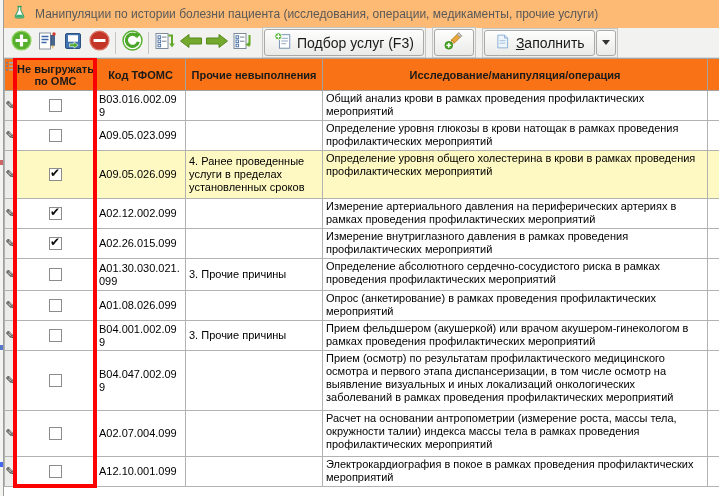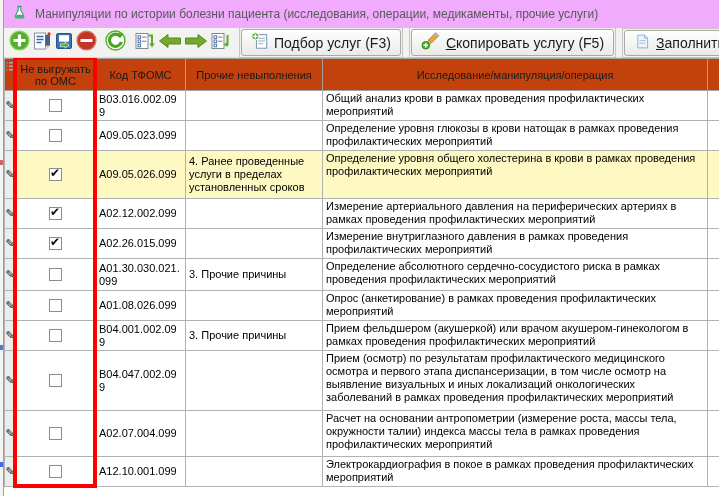--- a/index.html
+++ b/index.html
@@ -7,37 +7,37 @@
   body { font-family:"Liberation Sans", sans-serif; background:#e8e8e8; }
   .window { position:relative; width:719px; height:496px; background:#f0f0ef; overflow:hidden; }
 
   
   .bg-edge { position:absolute; left:0; top:0; width:4px; height:496px; background:#f4f4f2; border-right:1px solid #9e9e9e; z-index:6; }
   .bg-tick { position:absolute; left:0; width:3px; height:5px; }
 
   .main { position:absolute; left:4px; top:0; width:715px; height:496px; }
 
   
-  .titlebar { height:28px; display:flex; align-items:center; gap:8px; padding-left:8px; background:#f0abfc; }
+  .titlebar { height:28px; display:flex; align-items:center; gap:8px; padding-left:8px; background:#fdba74; }
   .titlebar .title { font-size:12px; color:#595959; }
 
   
   .toolbar { height:30px; display:flex; align-items:center; padding:0 2px 0 4px; background:#f2f2f0; border-bottom:1px solid #d9d9d7; }
   .ibtn { width:26px; height:26px; display:flex; align-items:center; justify-content:center; border:1px solid transparent; border-radius:2px; background:transparent; cursor:default; }
   .sep { width:1px; height:22px; background:#c7c7c5; margin:0 3px; }
   .btn-group { display:flex; align-items:stretch; border:1px solid #c6c6c4; background:#f0f0ee; padding:1px; margin-left:6px; }
   .tbtn { display:flex; align-items:center; gap:5px; border:1px solid #a9a9a7; border-radius:3px; background:linear-gradient(#fefefe,#eaeae8); padding:2px 9px; font-size:14px; color:#1a1a1a; cursor:default; white-space:nowrap; }
   .tbtn u { text-decoration:underline; }
   .drop-btn { margin-left:1px; padding:2px 5px; }
   .caret { width:0; height:0; border-left:4px solid transparent; border-right:4px solid transparent; border-top:5px solid #333; }
 
   
   .grid-area { position:relative; width:715px; height:438px; background:#fff; overflow:hidden; }
   table { border-collapse:collapse; table-layout:fixed; width:715px; }
-  th { background:#c2410c; border:1px solid #a3a3a1; font-weight:normal; font-size:11px; color:#1a1a1a; padding:2px 1px; height:32px; }
+  th { background:#f97316; border:1px solid #a3a3a1; font-weight:bold; font-size:11px; color:#1a1a1a; padding:2px 1px; height:32px; }
   td { border:1px solid #b2b2b0; font-size:11px; line-height:13px; color:#000; padding:1px 3px; vertical-align:middle; background:#fff; overflow:hidden; }
   td.ind { background:#ececea; padding:0; text-align:center; }
   th.ind { padding:0; vertical-align:top; }
   td.chk { text-align:center; }
   td.code { word-break:break-all; }
   td.name { vertical-align:top; }
   td.extra { padding:0; }
   tr.current td { background:#fef9c3; }
   tr.current td.ind { background:#ececea; }
 
@@ -190,21 +190,20 @@
               <g transform="rotate(45 12 8)">
                 <rect x="10" y="0" width="4.6" height="11" fill="#e9a83c" stroke="#b97f22"></rect>
                 <rect x="10" y="0" width="4.6" height="2.4" fill="#c9c9c9" stroke="#9a9a9a"></rect>
                 <polygon points="10,11 14.6,11 12.3,15 " fill="#f3d9a8" stroke="#b97f22"></polygon>
               </g>
               <circle cx="5.2" cy="14.8" r="4.2" fill="#4fae28" stroke="#2f7f18"></circle>
               <rect x="4.4" y="12.2" width="1.6" height="5.2" fill="#fff"></rect>
               <rect x="2.6" y="14" width="5.2" height="1.6" fill="#fff"></rect>
             </svg>
           </span>
-          <span><u>С</u><span>копировать услугу (F5)</span></span>
         </div>
       </div>
 
       <div class="btn-group">
         <div class="tbtn">
           <span>
             <svg width="17" height="17" viewBox="0 0 20 20">
               <path d="M4.5 2.5 h8 l3.5 3.5 v11.5 h-11.5 z" fill="#eef4fb" stroke="#7ea6cf"></path>
               <path d="M12.5 2.5 v3.5 h3.5" fill="#d8e6f4" stroke="#7ea6cf"></path>
               <line x1="6.5" y1="9" x2="13.5" y2="9" stroke="#a8c4de" stroke-width="1.2"></line>

